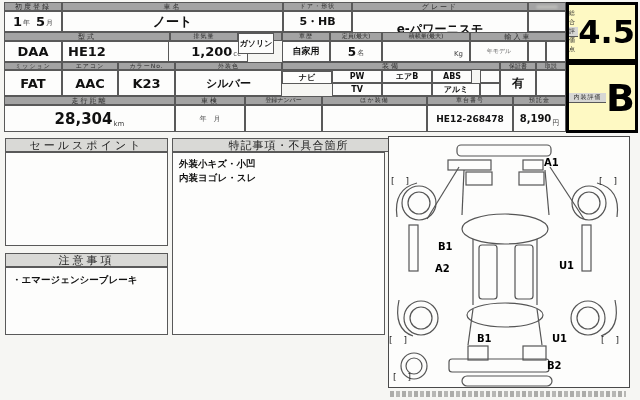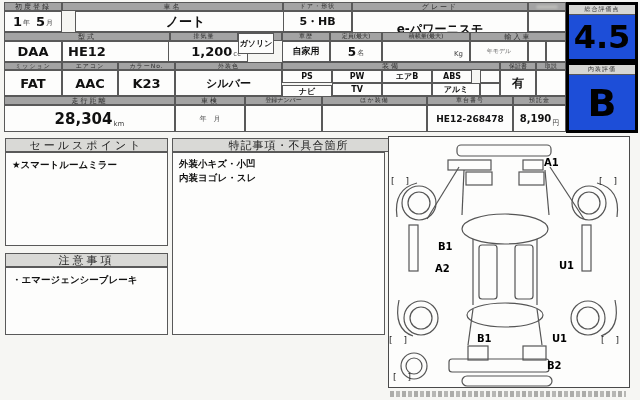--- a/index.html
+++ b/index.html
@@ -5,21 +5,21 @@
   html,body{margin:0;padding:0}
   body{width:640px;height:400px;background:#f6f6f3;font-family:"DejaVu Sans","Liberation Sans",sans-serif;position:relative;color:#111;overflow:hidden}
   .cell{position:absolute;box-sizing:border-box;border:1px solid #595959;background:#fdfdfc;display:flex;align-items:center;justify-content:center;overflow:hidden;white-space:nowrap}
   .hdr{background:#a3a3a3;font-size:7px;letter-spacing:2px;color:#2a2a2a;font-weight:normal}
   .hdr.tiny{font-size:6px;letter-spacing:1px}
   .val{font-size:12px;font-weight:600}
   .light{font-weight:400;color:#555}
   .unit{font-size:7px;color:#444;font-weight:400;align-self:flex-end;padding-bottom:3px;margin-left:1px}
   .left{justify-content:flex-start;padding-left:5px}
   .right{justify-content:flex-end;padding-right:6px}
-  .scorebox{position:absolute;box-sizing:border-box;border:3px solid #000;background:#1d4ed8;display:flex;flex-direction:column;align-items:center}
+  .scorebox{position:absolute;box-sizing:border-box;border:3px solid #000;background:#fef9c3;display:flex;flex-direction:row;align-items:center}
   .scorebox .strip{width:100%;height:9px;background:#d7d7d4;border-bottom:1px solid #595959;font-size:6px;letter-spacing:1px;color:#2a2a2a;display:flex;align-items:center;justify-content:center}
   .scorebox .big{flex:1;display:flex;align-items:center;justify-content:center;font-weight:bold;color:#000}
   .panel-hdr{position:absolute;box-sizing:border-box;border:1px solid #595959;background:#d9d9d6;font-size:11px;letter-spacing:3px;color:#222;display:flex;align-items:center;justify-content:center}
   .panel-body{position:absolute;box-sizing:border-box;border:1px solid #595959;background:#fdfdfc;padding:4px 6px;display:flex;flex-direction:column;align-items:flex-start;justify-content:flex-start}
   .panel-body .item{font-size:9.5px;line-height:15px;font-weight:600;color:#111;white-space:nowrap}
   .diagram{position:absolute;left:388px;top:136px;width:242px;height:252px;box-sizing:border-box;border:1px solid #4a4a4a;background:#fdfdfc}
   .diagram svg{position:absolute;left:0;top:0}
   .mark{position:absolute;font-size:10px;font-weight:bold;color:#000}
   .bracket{position:absolute;font-size:9px;color:#222;white-space:pre;letter-spacing:1px}
   .smudge{width:60%;height:4px;background:#b9b9b6;filter:blur(1px);border-radius:2px}
@@ -36,21 +36,21 @@
 <div class="cell hdr" style="left:528px;top:2px;width:38px;height:9px">
     <span class="smudge"></span>
   </div>
 
 <div class="cell val" style="left:4px;top:11px;width:58px;height:21px">
   <span class="subnum">1</span>
     <span class="unit">年</span>
   <span class="subnum" style="margin-left:6px">5</span>
     <span class="unit">月</span>
 </div>
-<div class="cell val" style="left:75px;top:11px;width:221px;height:21px;font-size:13px">ノート</div>
+<div class="cell val" style="left:62px;top:11px;width:221px;height:21px;font-size:13px">ノート</div>
 <div class="cell val" style="left:283px;top:11px;width:69px;height:21px;font-size:11px">5・HB</div>
 <div class="cell val" style="left:352px;top:11px;width:176px;height:37px;font-size:12px">e-パワーニスモ</div>
 <div class="cell val" style="left:528px;top:11px;width:38px;height:21px"></div>
 
 <div class="scorebox" style="left:566px;top:2px;width:72px;height:60px">
   <div class="strip">総合評価点</div>
   <div class="big" style="font-size:32px">4.5</div>
 </div>
 
 <div class="cell hdr" style="left:4px;top:32px;width:166px;height:9px">型式</div>
@@ -91,21 +91,21 @@
 <div class="cell val" style="left:4px;top:70px;width:58px;height:26px;font-size:13px">FAT</div>
 <div class="cell val" style="left:62px;top:70px;width:56px;height:26px;font-size:13px">AAC</div>
 <div class="cell val" style="left:118px;top:70px;width:57px;height:26px;font-size:13px">K23</div>
 <div class="cell val" style="left:175px;top:70px;width:107px;height:26px;font-size:11px">シルバー</div>
 
 <div class="cell val" style="left:282px;top:70px;width:50px;height:13px;font-size:8px">PS</div>
 <div class="cell val" style="left:332px;top:70px;width:50px;height:13px;font-size:8px">PW</div>
 <div class="cell val" style="left:382px;top:70px;width:50px;height:13px;font-size:8px">エアB</div>
 <div class="cell val" style="left:432px;top:70px;width:40px;height:13px;font-size:8px">ABS</div>
 <div class="cell" style="left:480px;top:70px;width:20px;height:13px"></div>
-<div class="cell val" style="left:282px;top:85px;width:50px;height:13px;font-size:8px">ナビ</div>
+<div class="cell val" style="left:282px;top:71px;width:50px;height:13px;font-size:8px">ナビ</div>
 <div class="cell val" style="left:332px;top:83px;width:50px;height:13px;font-size:8px">TV</div>
 <div class="cell" style="left:382px;top:83px;width:50px;height:13px"></div>
 <div class="cell val" style="left:432px;top:83px;width:48px;height:13px;font-size:8px">アルミ</div>
 <div class="cell" style="left:480px;top:83px;width:20px;height:13px"></div>
 
 <div class="cell val" style="left:500px;top:70px;width:36px;height:26px;font-size:12px">有</div>
 <div class="cell" style="left:536px;top:70px;width:30px;height:26px"></div>
 
 <div class="scorebox" style="left:566px;top:62px;width:72px;height:71px">
   <div class="strip">内装評価</div>
@@ -127,21 +127,20 @@
 <div class="cell" style="left:245px;top:105px;width:77px;height:27px"></div>
 <div class="cell" style="left:322px;top:105px;width:105px;height:27px"></div>
 <div class="cell val" style="left:427px;top:105px;width:86px;height:27px;font-size:9px">HE12-268478</div>
 <div class="cell val" style="left:513px;top:105px;width:53px;height:27px;font-size:10px">
     <span>8,190</span>
     <span class="unit">円</span>
   </div>
 
 <div class="panel-hdr" style="left:5px;top:138px;width:163px;height:14px">セールスポイント</div>
 <div class="panel-body" style="left:5px;top:152px;width:163px;height:94px">
-  <div class="item">★スマートルームミラー</div>
 </div>
 
 <div class="panel-hdr" style="left:5px;top:253px;width:163px;height:14px">注意事項</div>
 <div class="panel-body" style="left:5px;top:267px;width:163px;height:68px">
   <div class="item">・エマージェンシーブレーキ</div>
 </div>
 
 <div class="panel-hdr" style="left:172px;top:138px;width:233px;height:14px;letter-spacing:1px">特記事項・不具合箇所</div>
 <div class="panel-body" style="left:172px;top:152px;width:213px;height:183px">
   <div class="item" style="line-height:14px">外装小キズ・小凹</div>

